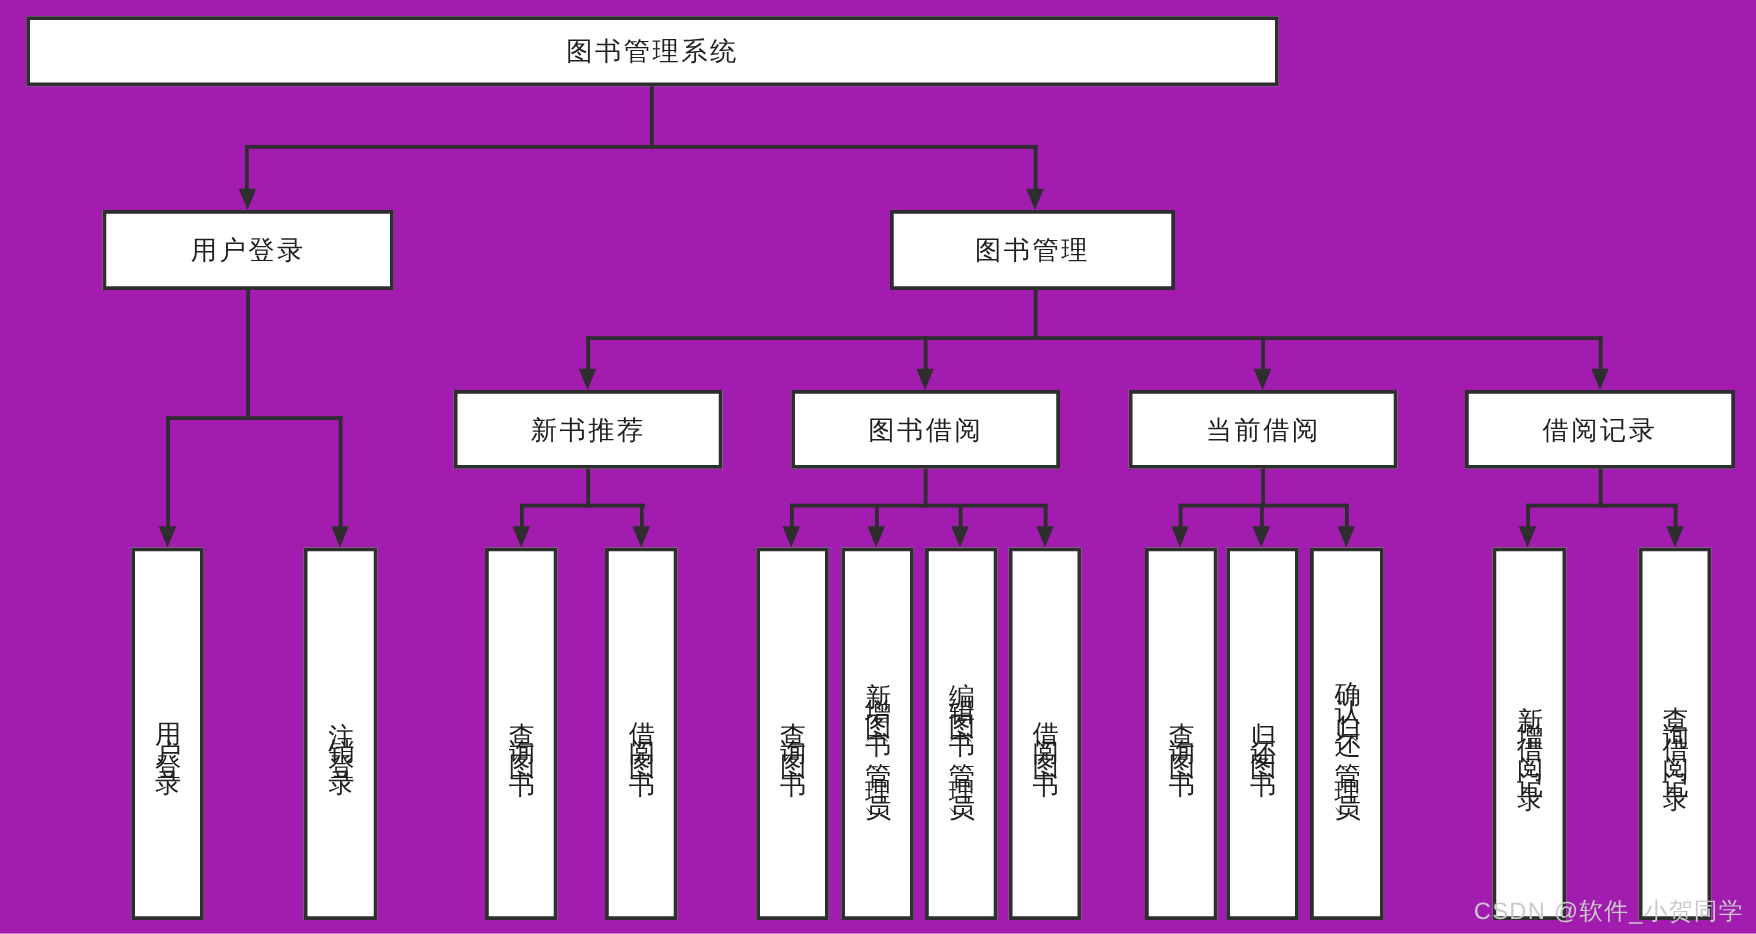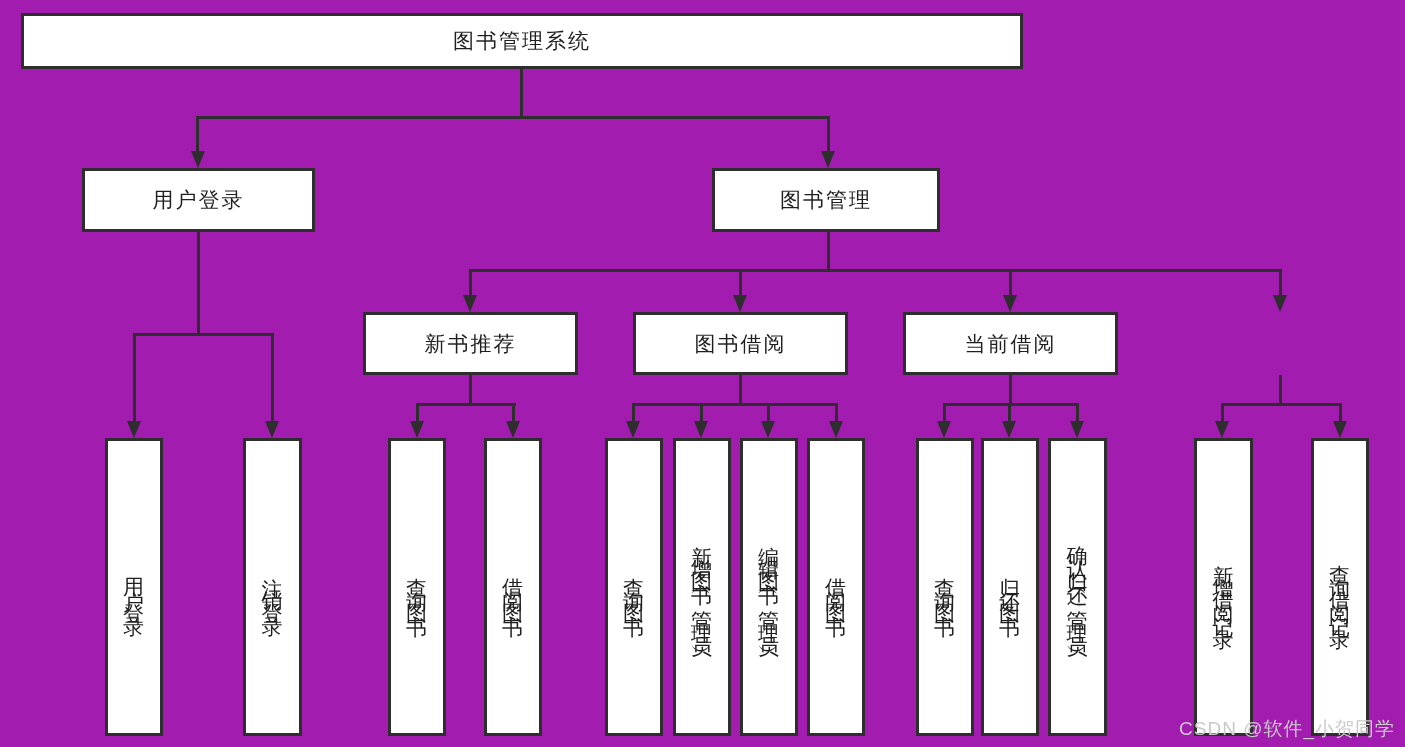--- a/index.html
+++ b/index.html
@@ -79,20 +79,21 @@
   <div class="v" style="left:739px;top:269px;height:30px;"></div>
   <div class="arr" style="left:733px;top:295px;"></div>
   <div class="v" style="left:1009px;top:269px;height:30px;"></div>
   <div class="arr" style="left:1003px;top:295px;"></div>
   <div class="v" style="left:1279px;top:269px;height:30px;"></div>
   <div class="arr" style="left:1273px;top:295px;"></div>
 
   <div class="box" style="left:633px;top:312px;width:215px;height:63px;">图书借阅</div>
   <div class="box" style="left:363px;top:312px;width:215px;height:63px;">新书推荐</div>
   <div class="box" style="left:903px;top:312px;width:215px;height:63px;">当前借阅</div>
+  <div class="box" style="left:1172px;top:312px;width:216px;height:63px;">借阅记录</div>
 
   <div class="v" style="left:469px;top:375px;height:31px;"></div>
   <div class="h" style="left:416px;top:403px;width:100px;"></div>
   <div class="v" style="left:416px;top:403px;height:22px;"></div>
   <div class="arr" style="left:410px;top:421px;"></div>
   <div class="v" style="left:512px;top:403px;height:22px;"></div>
   <div class="arr" style="left:506px;top:421px;"></div>
 
   <div class="v" style="left:739px;top:375px;height:31px;"></div>
   <div class="h" style="left:632px;top:403px;width:206px;"></div>

